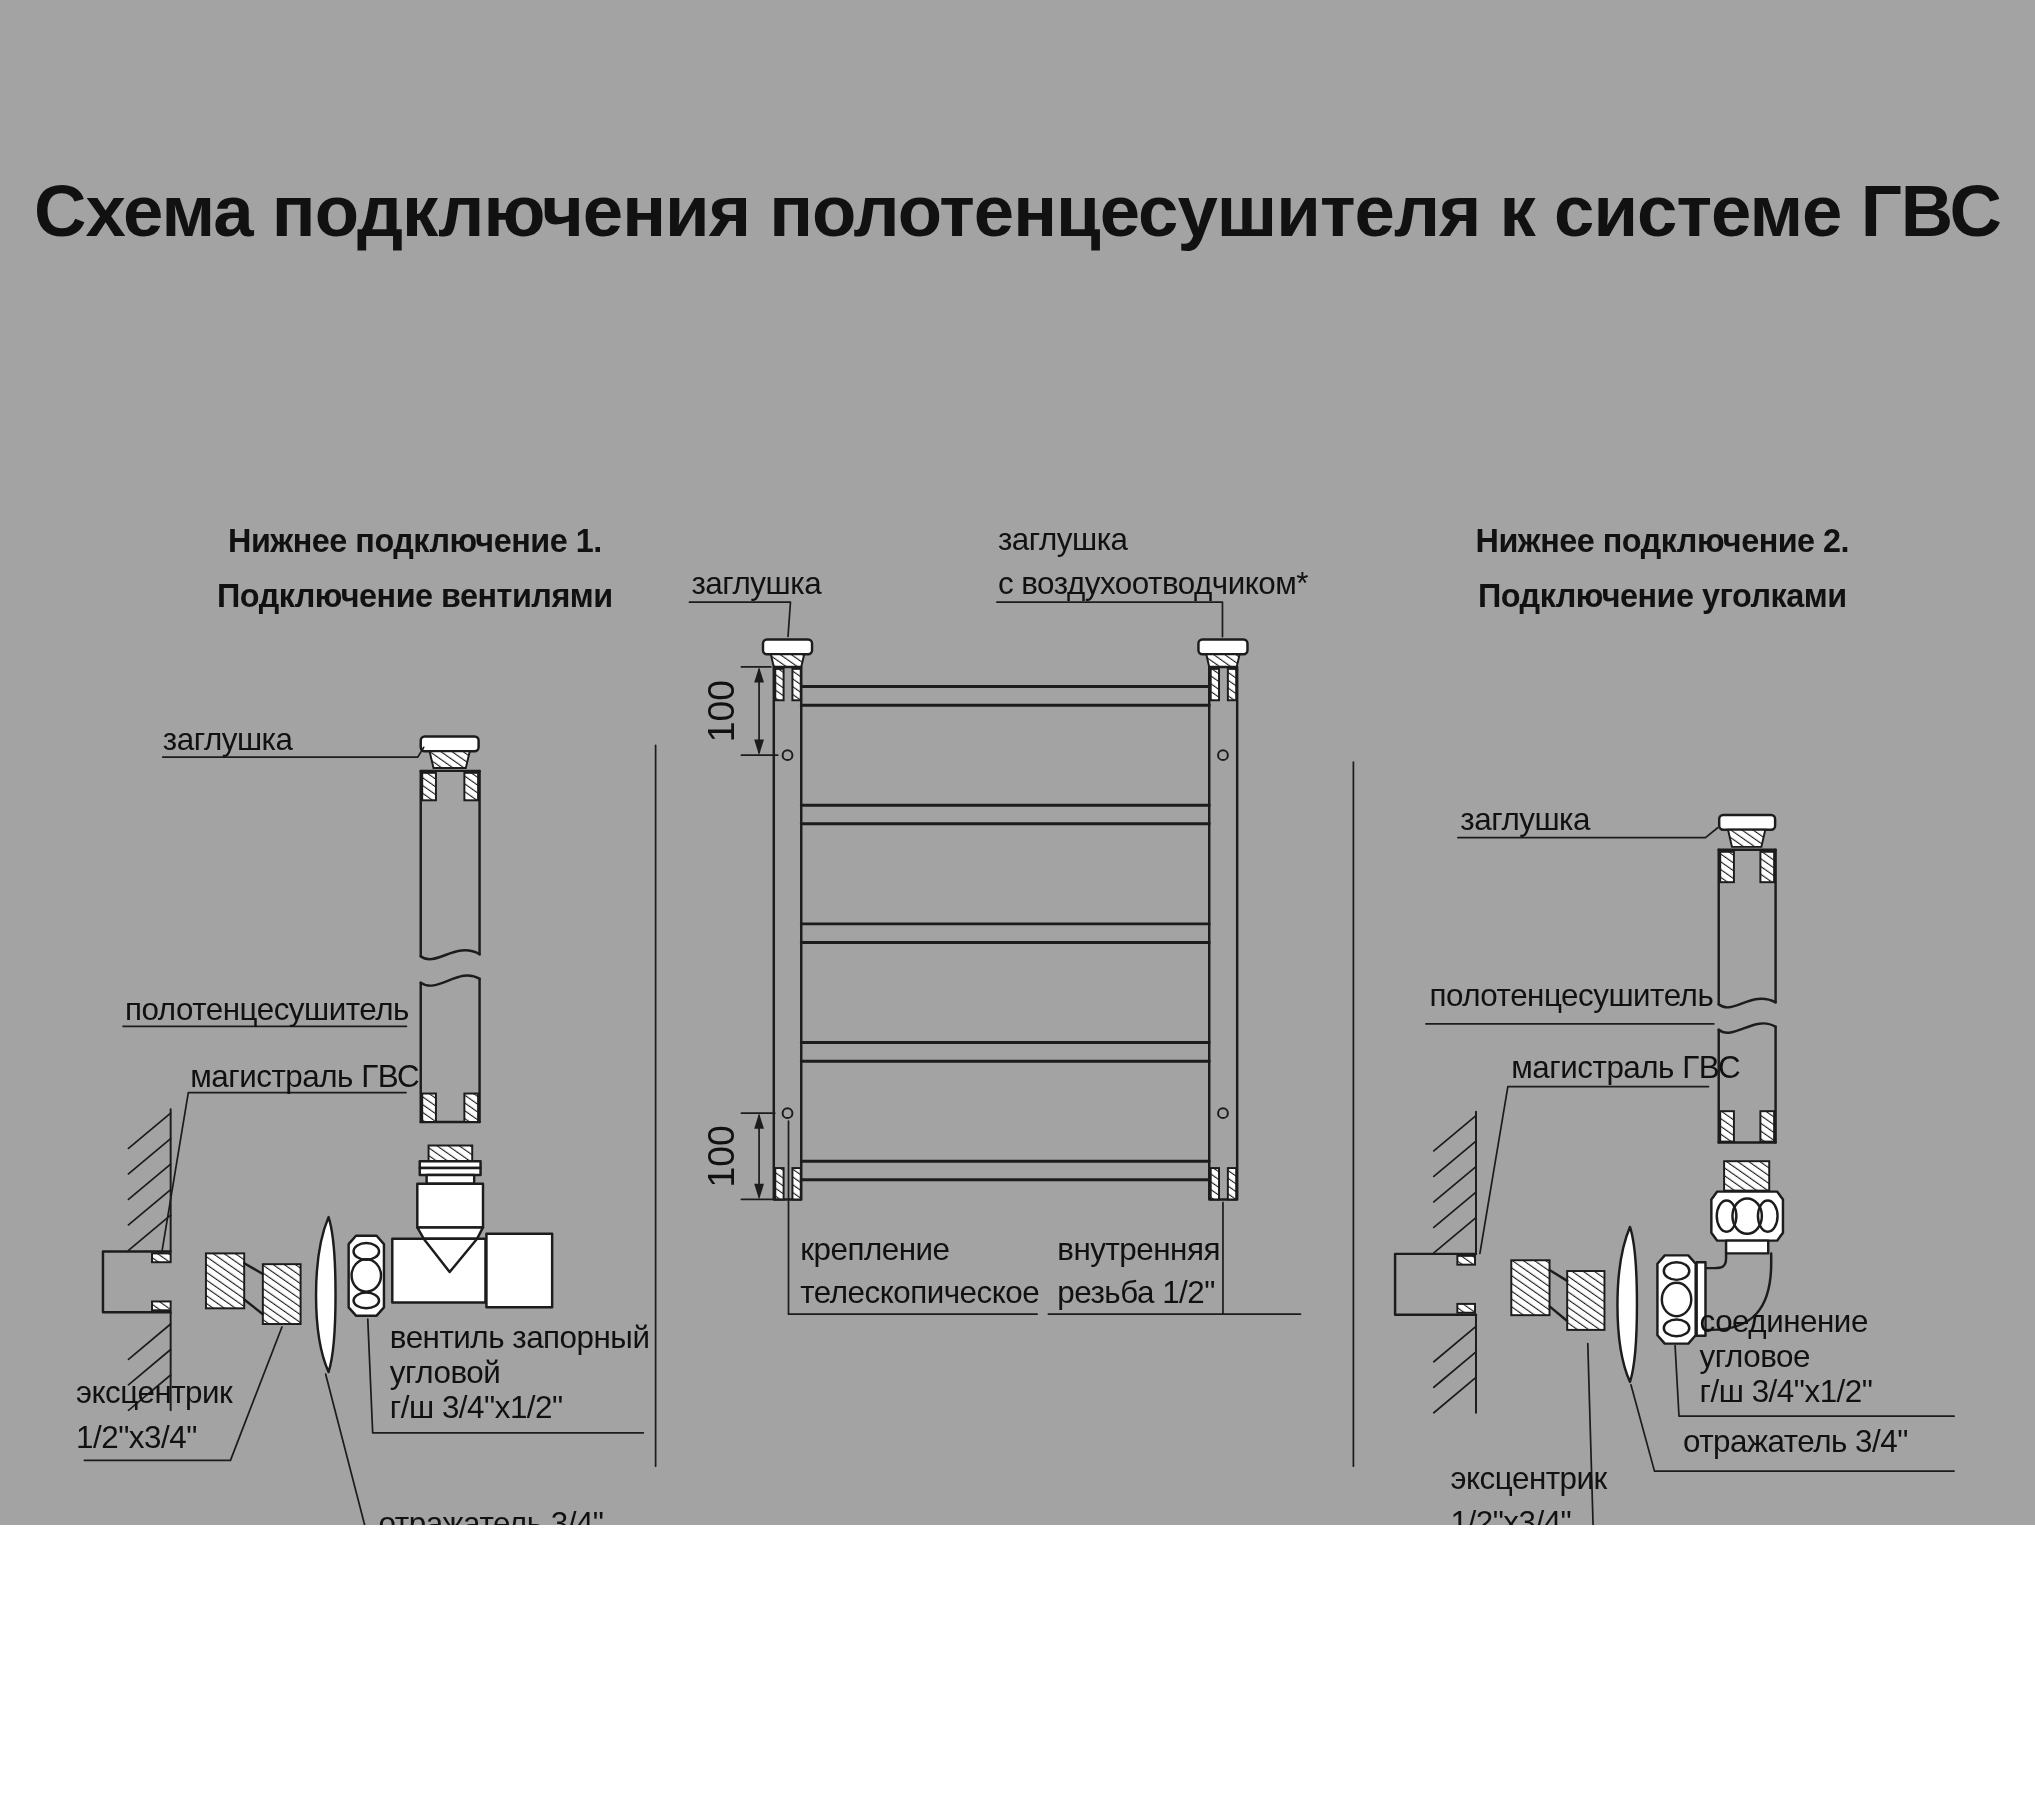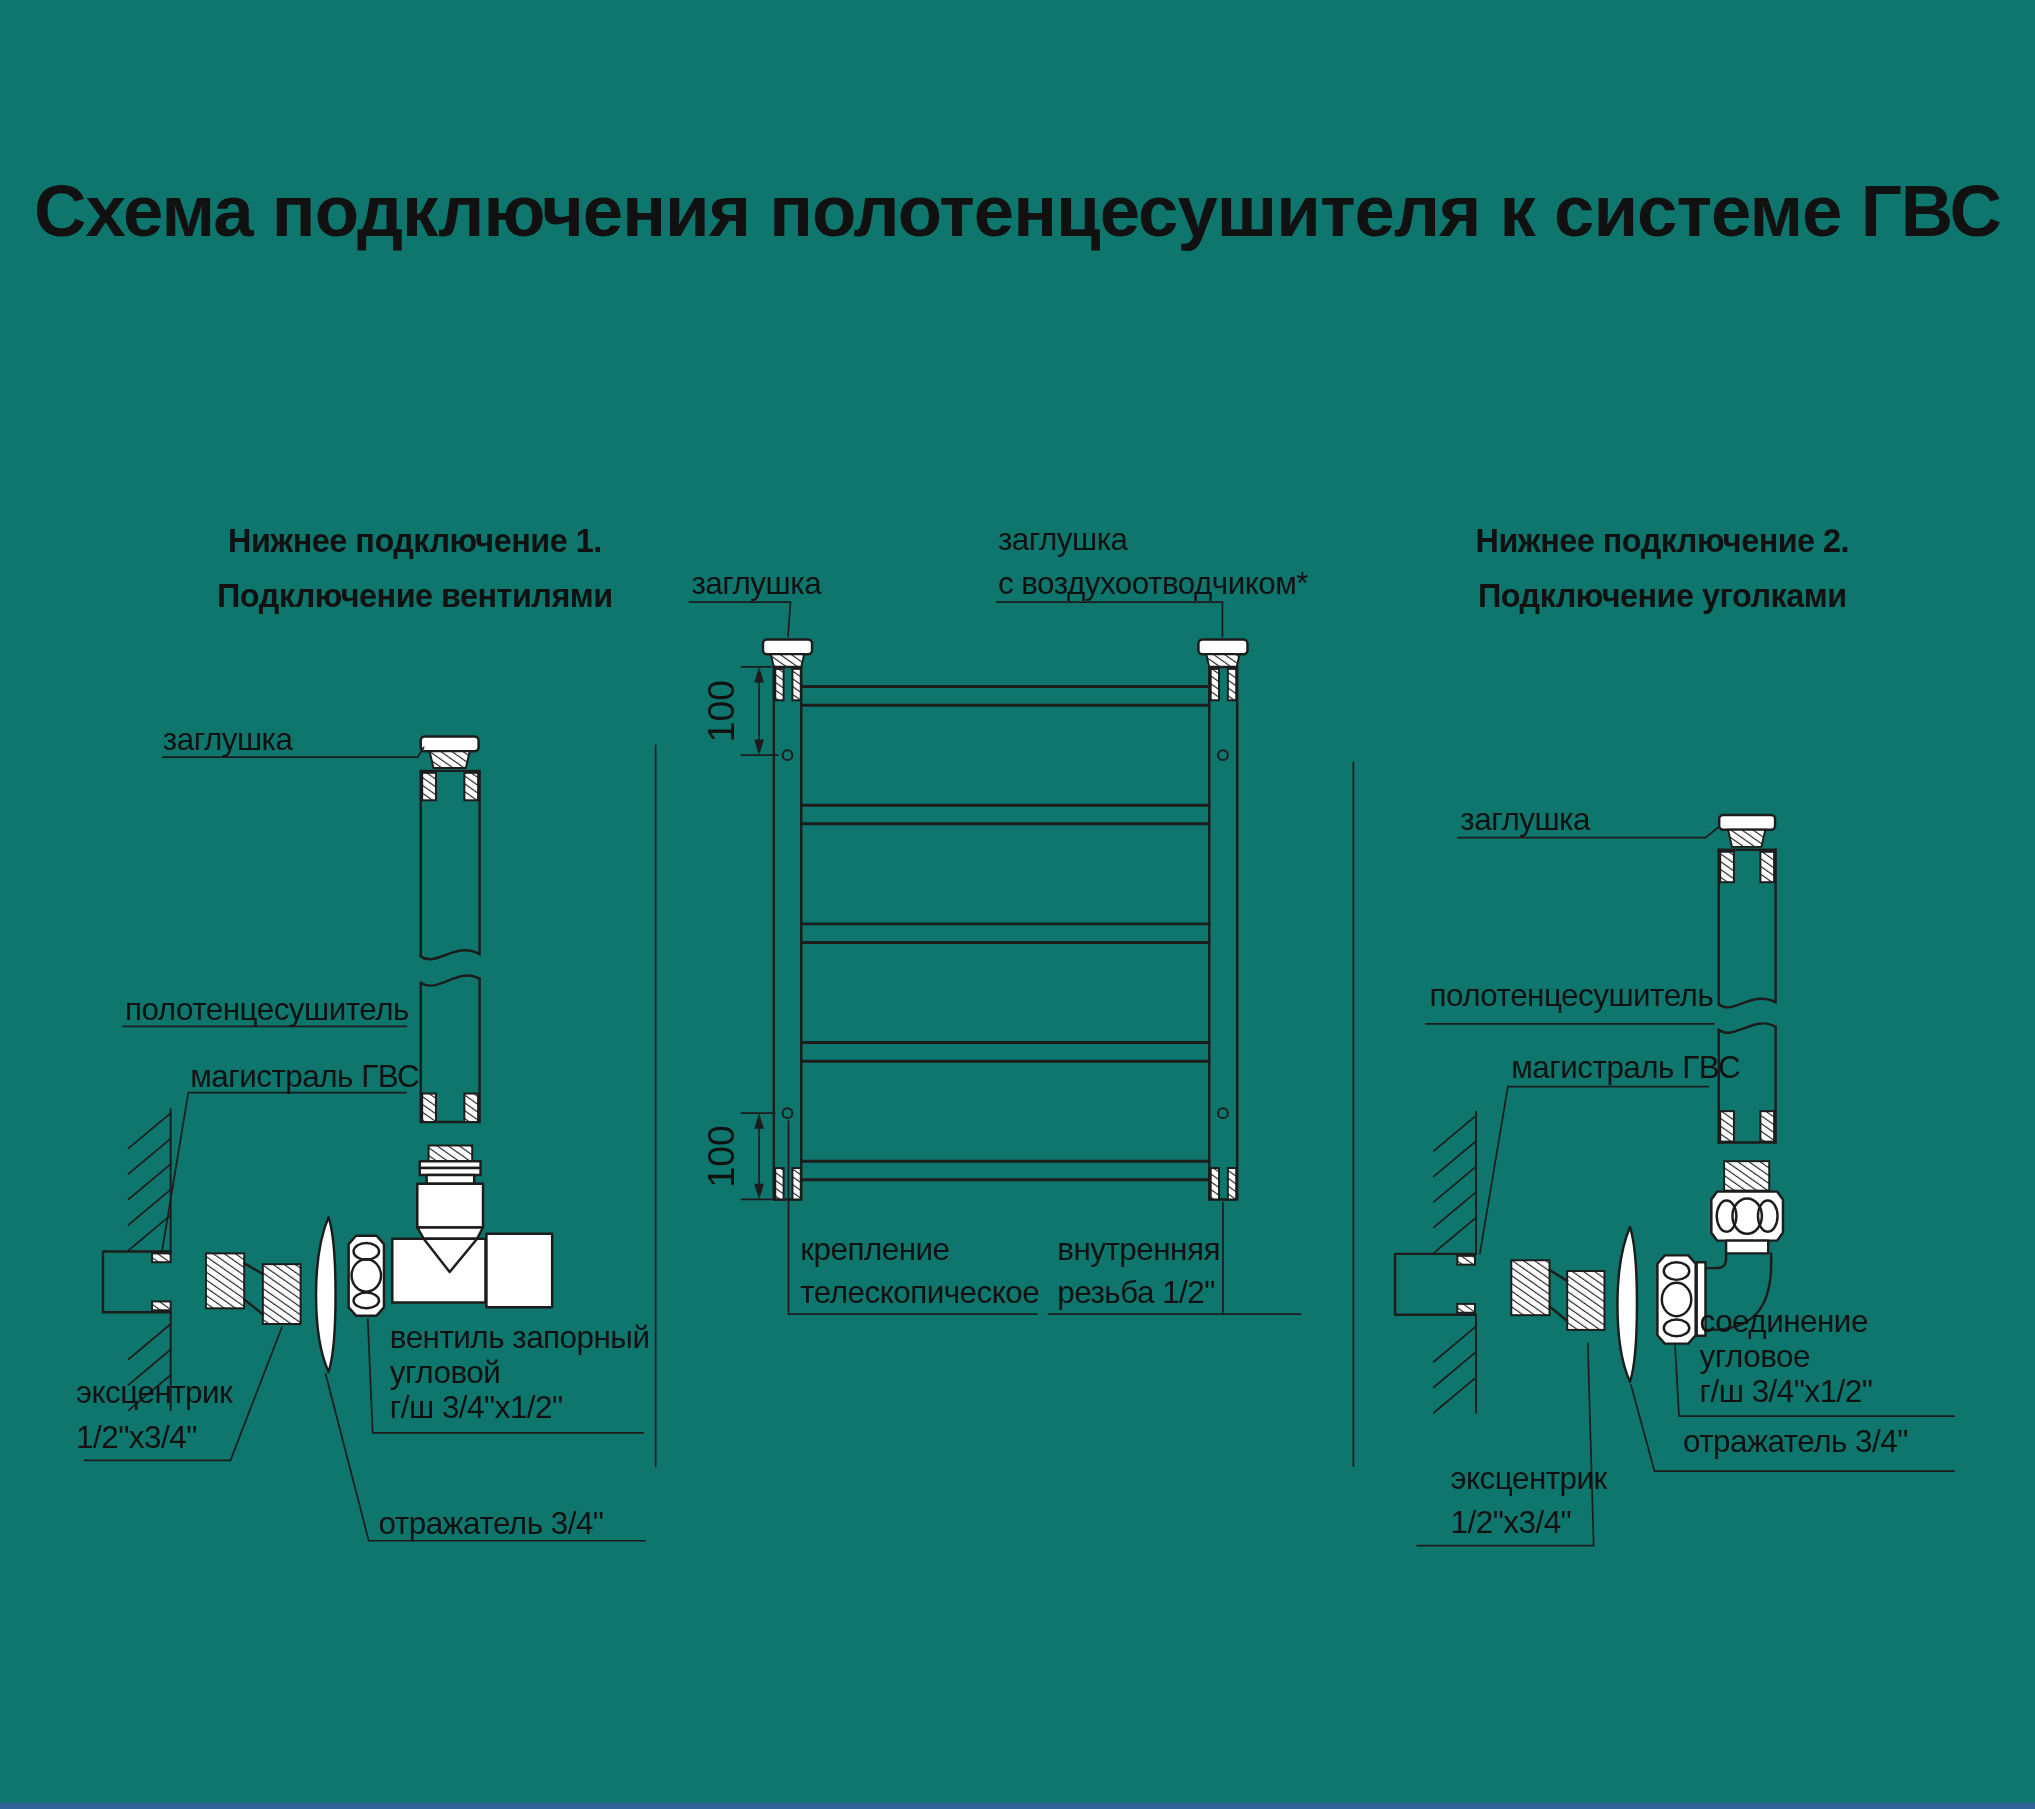--- a/index.html
+++ b/index.html
@@ -1,16 +1,16 @@
 <!DOCTYPE html>
 <html style="font-size:7.8px"><head>
 <meta charset="utf-8">
 <style>
   html,body{margin:0;padding:0;background:#ffffff;}
-  #canvas{position:relative;width:2035px;height:1809px;background:#0f766e;overflow:hidden;}
+  #canvas{position:relative;width:2035px;height:1525px;background:#a3a3a3;overflow:hidden;}
   svg{position:absolute;left:0;top:0;}
   .s{stroke:#1c1c1c;fill:none;stroke-width:5;stroke-linejoin:round;stroke-linecap:round;}
   .s6{stroke-width:6;}
   .s4{stroke-width:4;}
   .s3{stroke-width:3.5;}
   .f{fill:#ffffff;}
   .h{fill:url(#hp);stroke:#1c1c1c;stroke-width:4;}
   .arr{fill:#1c1c1c;stroke:none;}
   text{fill:#111111;font-family:"Liberation Sans","DejaVu Sans",sans-serif;}
   .lbl{font-size:64px;letter-spacing:-1px;}

